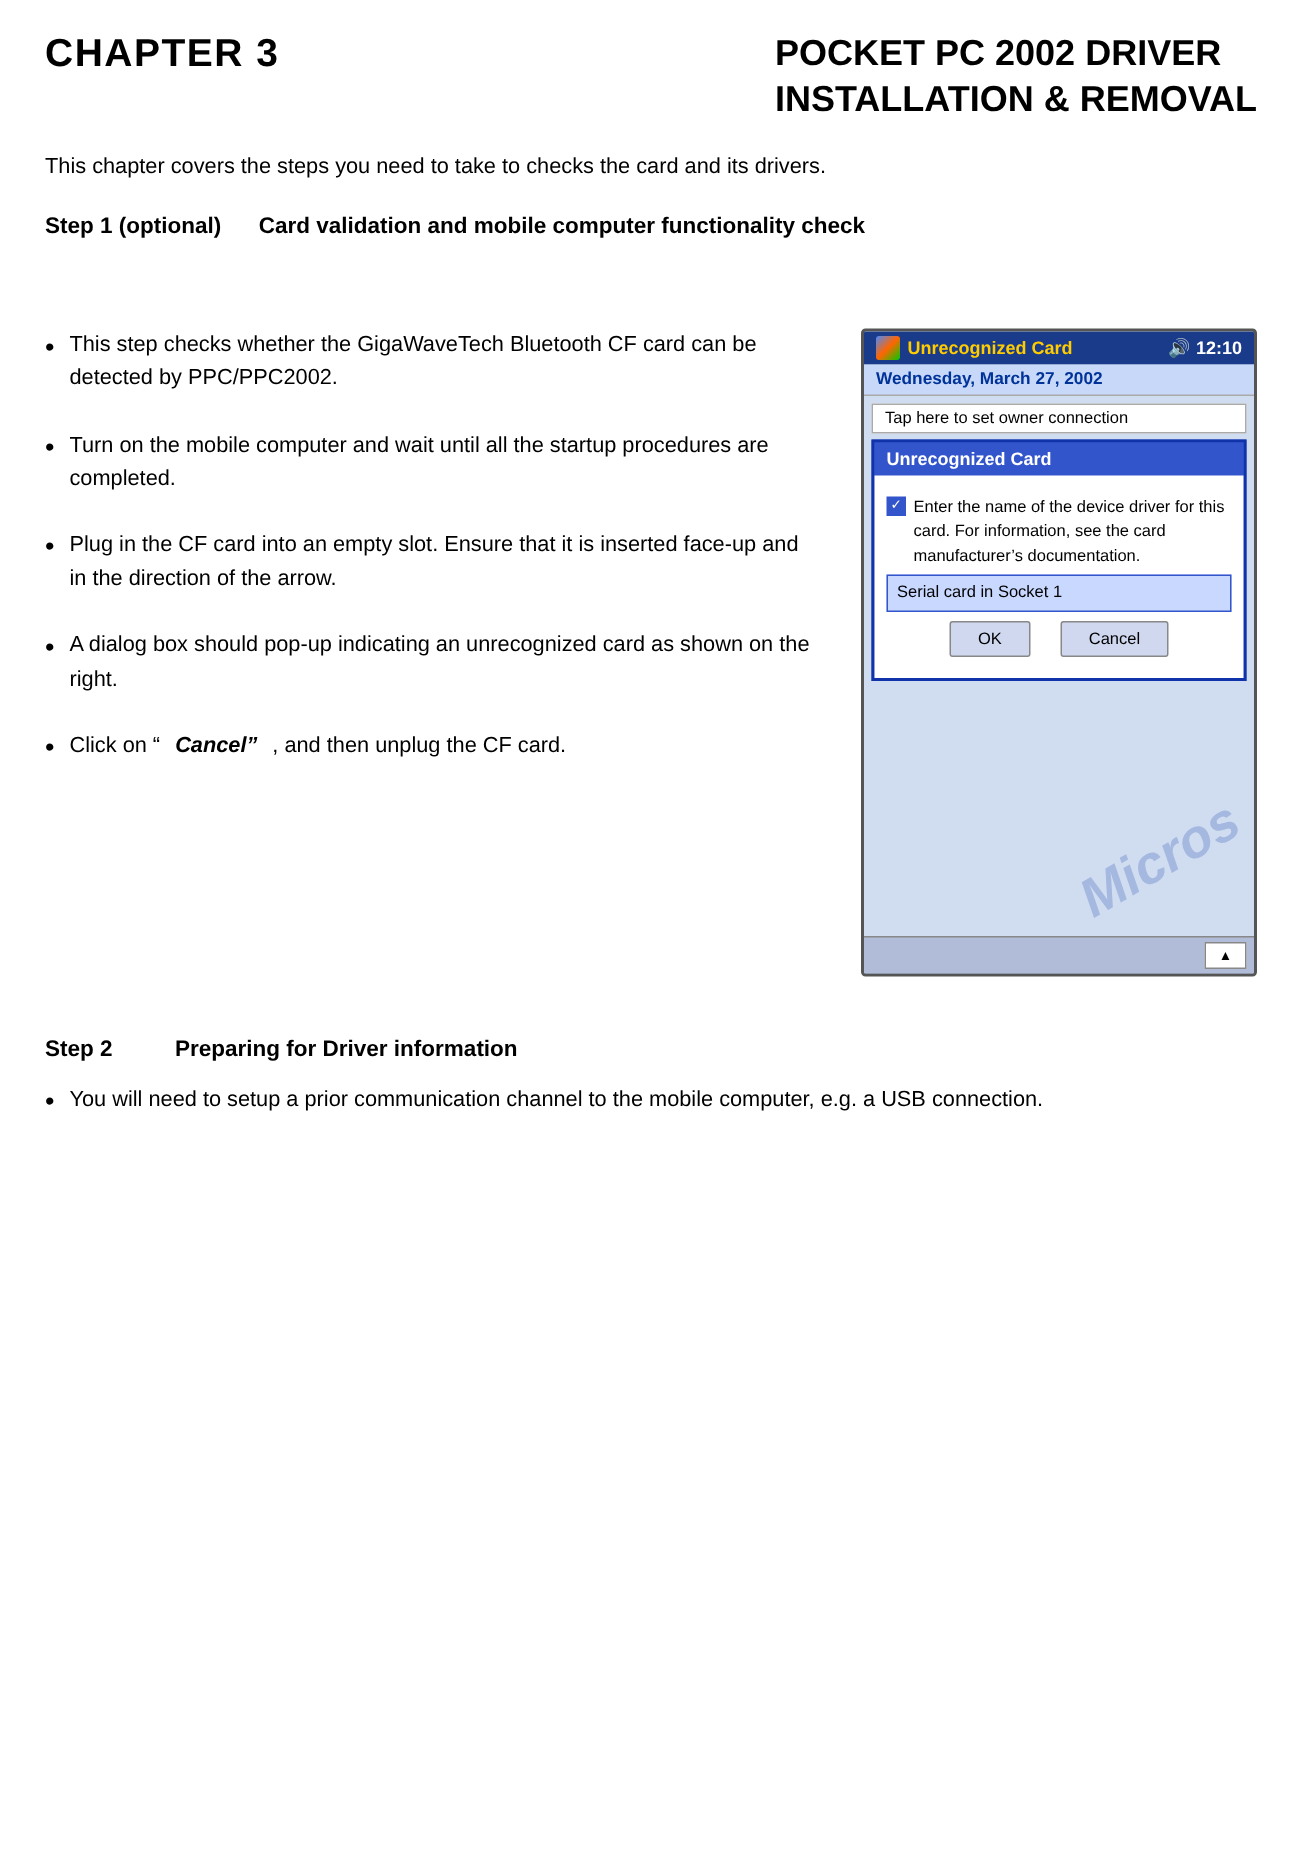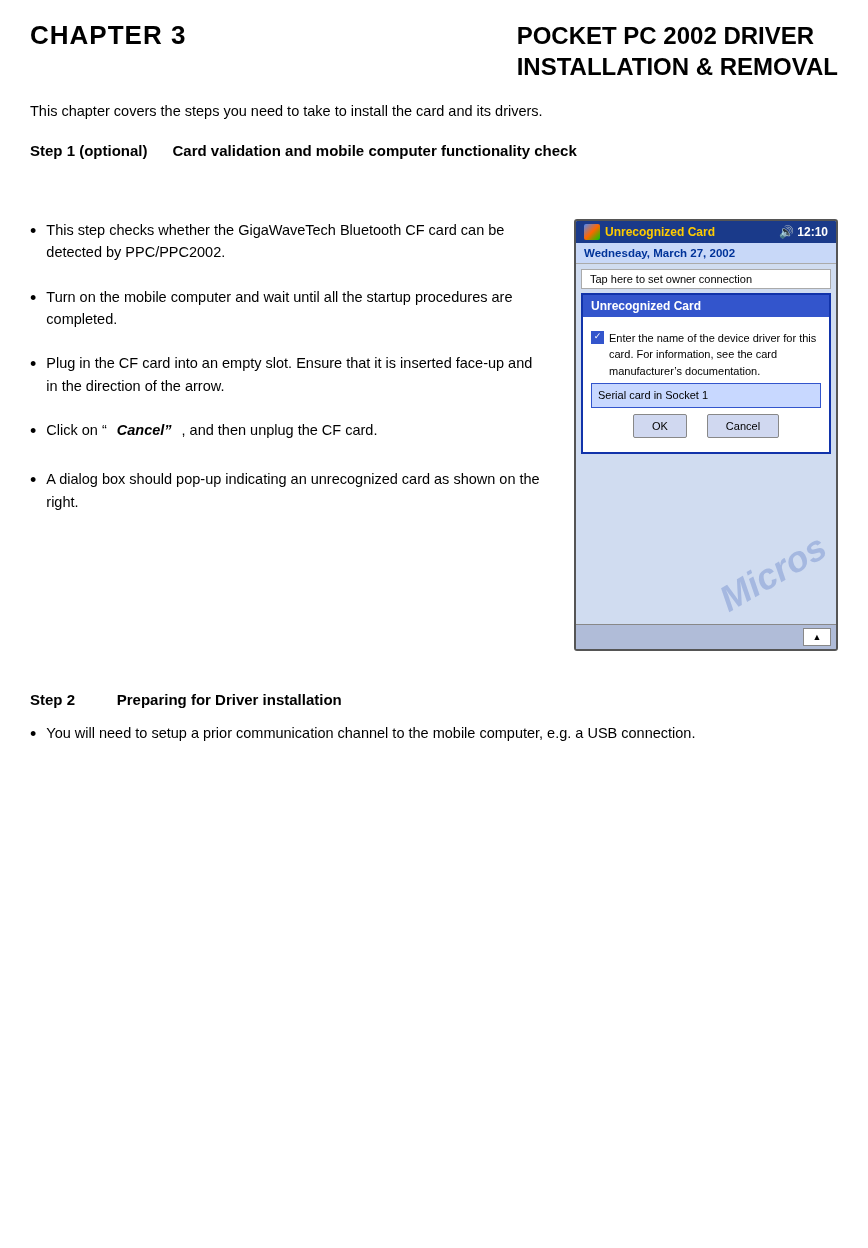--- a/index.html
+++ b/index.html
@@ -271,21 +271,21 @@
 
 <div class="header">
   <div class="chapter-title">CHAPTER 3</div>
   <div class="page-title">
     <span>POCKET PC 2002 DRIVER</span><br>
     <span>INSTALLATION &amp; REMOVAL</span>
   </div>
 </div>
 
 <div class="intro-text">
-  <div>This chapter covers the steps you need to take to install the card and its drivers.</div>
+  <div>This chapter covers the steps you need to take to checks the card and its drivers.</div>
 </div>
 
 <div class="step-heading">
   <span class="step-label">Step 1 (optional)</span>
   &nbsp;&nbsp;&nbsp;&nbsp;
   <span>Card validation and mobile computer functionality check</span>
 </div>
 
 <div class="content-area">
 
@@ -293,26 +293,26 @@
     <li>
       <span>This step checks whether the GigaWaveTech Bluetooth CF card can be detected by PPC/PPC2002.</span>
     </li>
     <li>
       <span>Turn on the mobile computer and wait until all the startup procedures are completed.</span>
     </li>
     <li>
       <span>Plug in the CF card into an empty slot.  Ensure that it is inserted face-up and in the direction of the arrow.</span>
     </li>
     <li>
+      <span>A dialog box should pop-up indicating an unrecognized card as shown on the right.</span>
+    </li>
+    <li>
       <span>Click on “</span>
         <span class="bold-italic">Cancel”</span>
         <span>, and then unplug the CF card.</span>
-    </li>
-    <li>
-      <span>A dialog box should pop-up indicating an unrecognized card as shown on the right.</span>
     </li>
   </ul>
 
   <div class="phone-screenshot">
 
     <div class="phone-taskbar">
       <div class="phone-taskbar-left">
         <div class="phone-taskbar-icon"></div>
         <span class="phone-taskbar-title">Unrecognized Card</span>
       </div>
@@ -357,21 +357,21 @@
     <div class="phone-bottom-bar">
       <div class="phone-keyboard-icon">▲</div>
     </div>
   </div>
 </div>
 
 <div class="step2-section">
   <div class="step2-heading">
     <span>Step 2</span>
     &nbsp;&nbsp;&nbsp;&nbsp;&nbsp;&nbsp;&nbsp;&nbsp;
-    <span>Preparing for Driver installation</span>
+    <span>Preparing for Driver information</span>
   </div>
 
   <ul class="bullet-list">
     <li>
       <span>You will need to setup a prior communication channel to the mobile computer, e.g. a USB connection.</span>
     </li>
   </ul>
 </div>
 
 </body></html>

